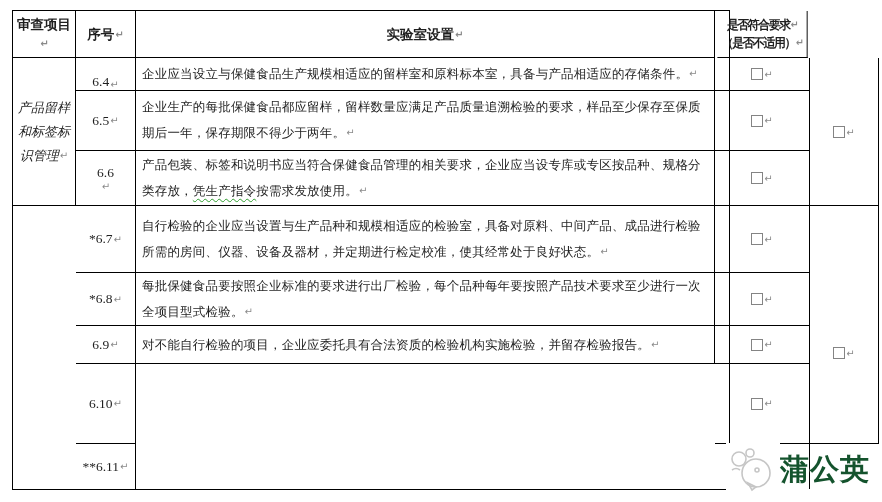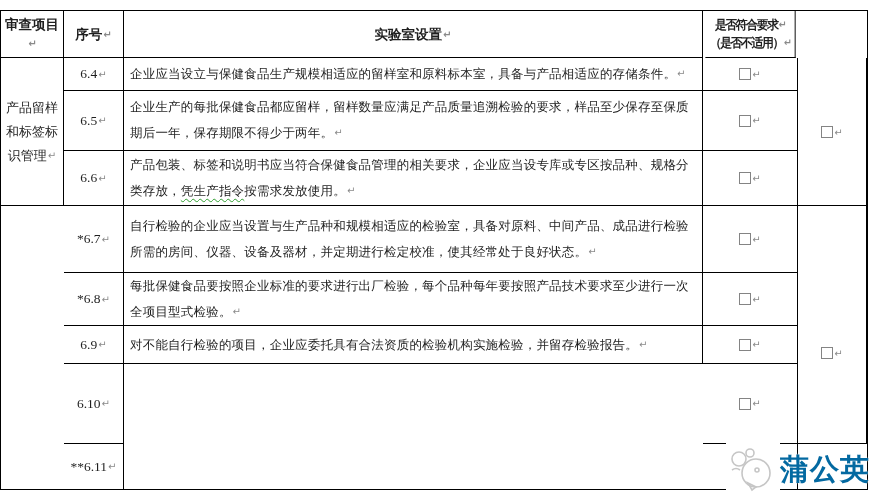--- a/index.html
+++ b/index.html
@@ -1,41 +1,41 @@
 <!DOCTYPE html>
 <html><head>
 <meta charset="utf-8">
 <style>
   html,body{margin:0;padding:0;}
   body{
     width:882px;height:502px;background:#fff;position:relative;overflow:hidden;
     font-family:"Liberation Sans",sans-serif;color:#1f1f1f;
   }
   .table{
-    position:absolute;left:0;top:10px;width:868px;height:480px;
+    position:absolute;left:12px;top:10px;width:718px;height:480px;
     border:1px solid #000;box-sizing:border-box;
     display:grid;
     grid-template-columns:63px 60px 579px 95px 69px;
     grid-template-rows:47px 33px 60px 55px 67px 53px 38px 80px 45px;
     background:#fff;
   }
   .td,.th{
     border-right:1px solid #000;border-bottom:1px solid #000;
     box-sizing:border-box;overflow:hidden;
   }
   .no-r{border-right:none;}
   .no-b{border-bottom:none;}
   .th{
     display:flex;flex-direction:column;align-items:center;justify-content:center;
     font-weight:bold;font-size:13.5px;line-height:19px;text-align:center;
   }
   .th.condensed{font-size:12.5px;letter-spacing:-1.5px;line-height:18px;transform:scaleX(.95);}
   .vcell{
     display:flex;align-items:center;justify-content:flex-end;text-align:center;
-    font-size:13px;line-height:24px;padding:2px;
+    font-size:13px;line-height:24px;padding:2px;font-style:italic;
   }
   .num{
     display:flex;align-items:center;justify-content:center;
     font-family:"Liberation Serif",serif;font-size:13.5px;
   }
   .content{display:flex;align-items:center;padding:2px 6px;}
   .content .txt{font-size:12.5px;line-height:25px;letter-spacing:.2px;}
   .content .txt.tight{line-height:22px;}
   .check-cell{display:flex;align-items:center;justify-content:center;}
   .record-cell{display:flex;align-items:center;justify-content:center;position:relative;}
@@ -53,21 +53,21 @@
     text-decoration:underline;text-decoration-style:wavy;
     text-decoration-color:#2f9e2f;text-decoration-thickness:1px;
     text-underline-offset:3px;
   }
   .watermark{
     position:absolute;left:726px;top:442px;width:152px;height:56px;z-index:5;
     display:flex;align-items:center;
   }
   .watermark .wicon{background:#fff;display:inline-block;line-height:0;}
   .watermark .wtext{
-    font-size:29px;font-weight:bold;color:#0369a1;letter-spacing:1px;
+    font-size:29px;font-weight:bold;color:#14532d;letter-spacing:1px;
     text-shadow:0 0 2px #ffffff;white-space:nowrap;
   }
 </style>
 </head>
 <body>
 
 <div class="table">
 
   <div class="th" style="grid-row:1;grid-column:1;">
     <div><span>审查项目</span><span class="mark">↵</span></div>
@@ -80,21 +80,21 @@
   </div>
   <div class="th condensed" style="grid-row:1;grid-column:4;">
     <div><span>是否符合要求</span><span class="mark">↵</span></div>
     <div><span>（是否不适用）</span><span class="mark">↵</span></div>
   </div>
 
   <div class="td vcell" style="grid-row:2/5;grid-column:1;">
     <div><span>产品留样和标签标识管理</span><span class="mark">↵</span></div>
   </div>
 
-  <div class="td num" style="grid-row:2;grid-column:2;">
+  <div class="td num" style="grid-row:2;grid-column:2;align-items:flex-end;">
     <span>6.4</span>
       <span class="mark">↵</span>
   </div>
   <div class="td content" style="grid-row:2;grid-column:3;">
     <div class="txt"><span>企业应当设立与保健食品生产规模相适应的留样室和原料标本室，具备与产品相适应的存储条件。</span><span class="mark">↵</span></div>
   </div>
   <div class="td check-cell" style="grid-row:2;grid-column:4;">
     <span class="cb"></span>
       <span class="mark">↵</span>
   </div>
@@ -104,21 +104,21 @@
       <span class="mark">↵</span>
   </div>
   <div class="td content" style="grid-row:3;grid-column:3;">
     <div class="txt"><span>企业生产的每批保健食品都应留样，留样数量应满足产品质量追溯检验的要求，样品至少保存至保质期后一年，保存期限不得少于两年。</span><span class="mark">↵</span></div>
   </div>
   <div class="td check-cell" style="grid-row:3;grid-column:4;">
     <span class="cb"></span>
       <span class="mark">↵</span>
   </div>
 
-  <div class="td num" style="grid-row:4;grid-column:2;">
+  <div class="td num" style="grid-row:4;grid-column:2;flex-direction:column;">
     <span>6.6</span>
       <span class="mark">↵</span>
   </div>
   <div class="td content" style="grid-row:4;grid-column:3;">
     <div class="txt">
       <span>产品包装、标签和说明书应当符合保健食品管理的相关要求，企业应当设专库或专区按品种、规格分类存放，</span><span class="sq">凭生产指令</span><span>按需求发放使用。</span><span class="mark">↵</span>
     </div>
   </div>
   <div class="td check-cell" style="grid-row:4;grid-column:4;">
     <span class="cb"></span>

